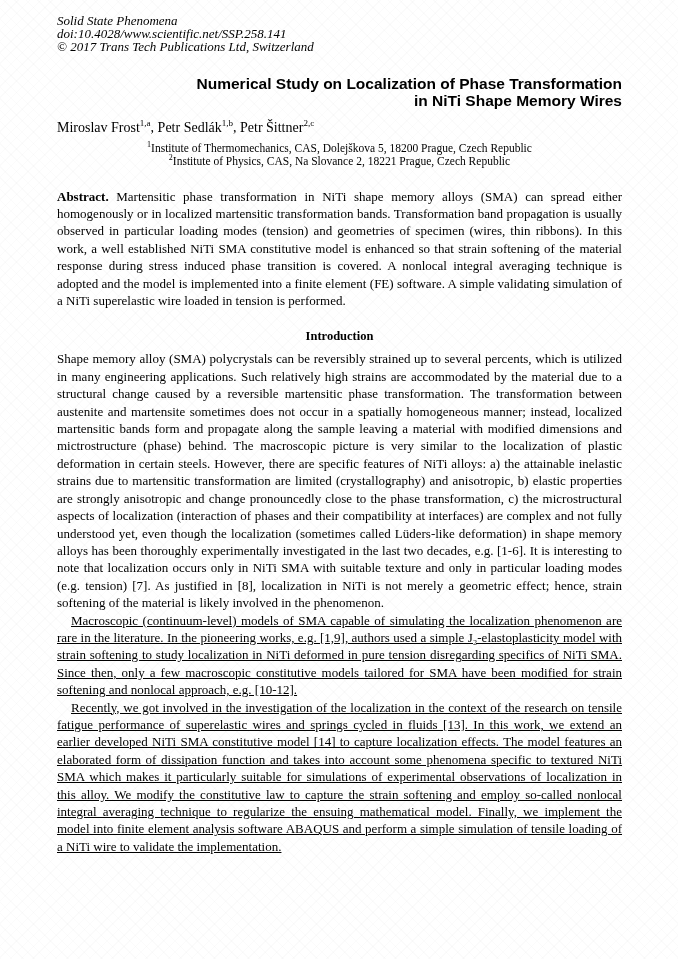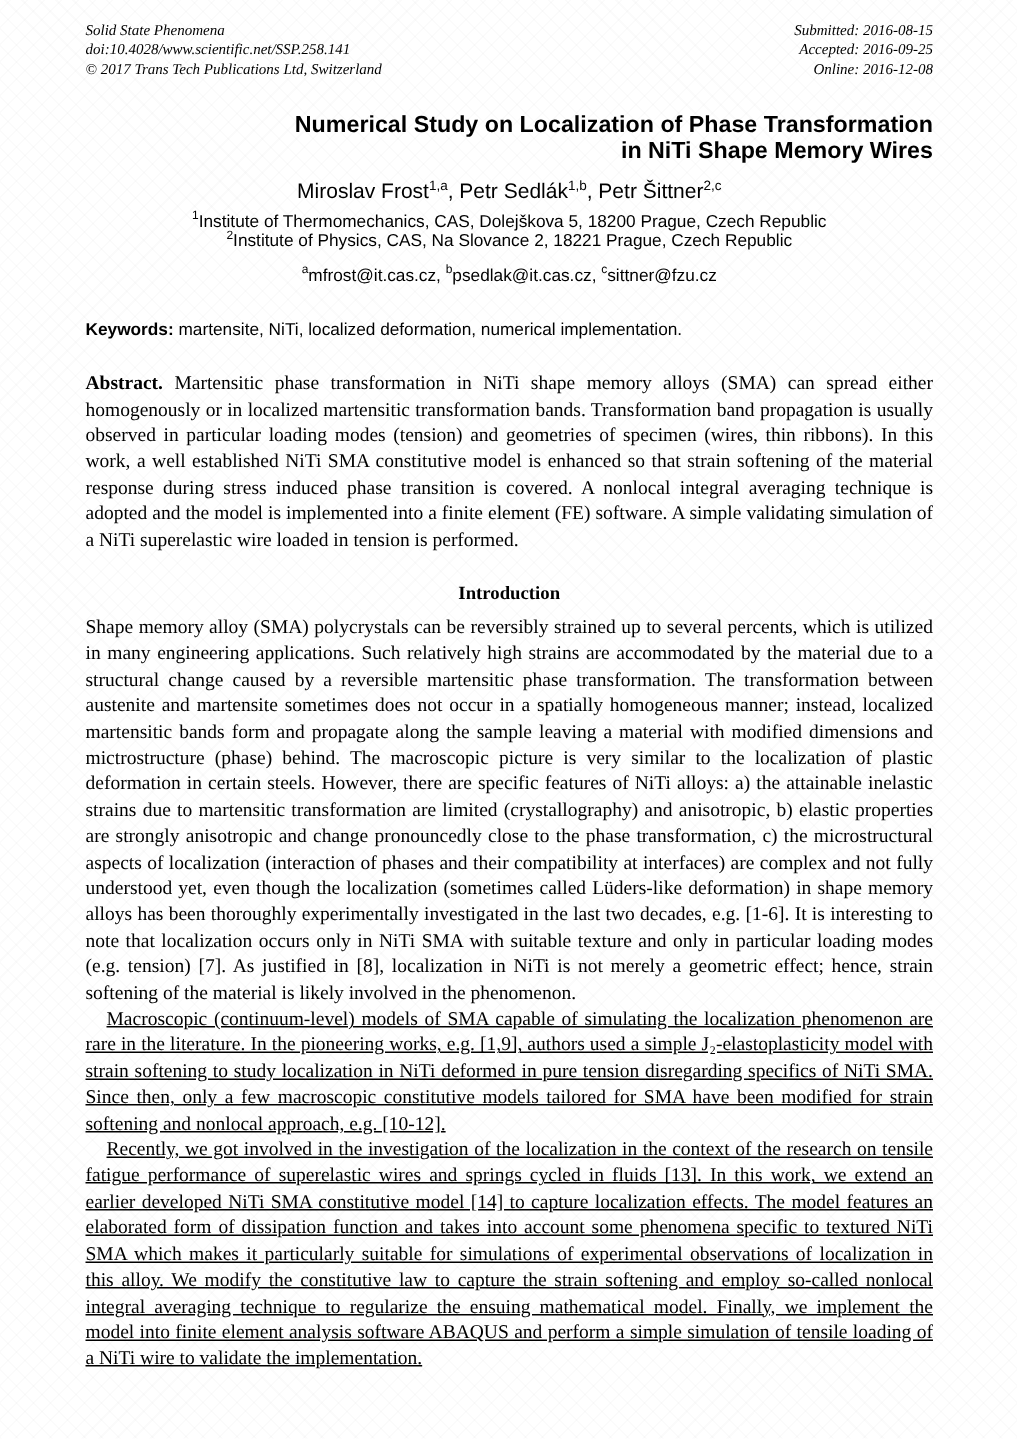--- a/index.html
+++ b/index.html
@@ -23,45 +23,44 @@
     pointer-events: none;
   }
   .content {
     position: relative;
     padding: 14px 56px 0 57px;
   }
   .page-header {
     display: flex;
     justify-content: space-between;
     font-style: italic;
-    font-size: 10px;
+    font-size: 13px;
     line-height: 13.2px;
     font-family: "Liberation Serif", serif;
   }
   .page-header .right { text-align: right; }
   .paper-title {
     margin: 21px 0 0 0;
     text-align: right;
     font-family: "Liberation Sans", sans-serif;
     font-weight: bold;
     font-size: 15.5px;
     line-height: 17.5px;
   }
   .authors {
     margin-top: 9px;
-    text-align: center;
-    font-family: Liberation Sans, sans-serif;
+    font-family: Liberation Serif, serif;
     font-size: 14px;
     line-height: 17px;
   }
   .authors sup { font-size: 9px; }
   .affiliations {
     margin-top: 6px;
     text-align: center;
-    font-family: Liberation Sans, sans-serif;
+    font-family: Liberation Serif, serif;
     font-size: 11.5px;
     line-height: 13.5px;
   }
   .affiliations sup { font-size: 8px; }
   .emails {
     margin-top: 9px;
     text-align: center;
     font-family: "Liberation Sans", sans-serif;
     font-size: 11.5px;
     line-height: 13.5px;
@@ -98,39 +97,32 @@
 <div class="watermark"></div>
 
 <div class="content">
 
   <div class="page-header">
     <div class="left">
       <div>Solid State Phenomena</div>
       <div>doi:10.4028/www.scientific.net/SSP.258.141</div>
       <div>© 2017 Trans Tech Publications Ltd, Switzerland</div>
     </div>
-    <div class="right">
-      <div>Submitted: 2016-08-15</div>
-      <div>Accepted: 2016-09-25</div>
-      <div>Online: 2016-12-08</div>
-    </div>
   </div>
 
   <h1 class="paper-title"><span>Numerical Study on Localization of Phase Transformation</span><br><span>in NiTi Shape Memory Wires</span></h1>
 
   <div class="authors"><span><span>Miroslav Frost</span><sup>1,a</sup><span>, </span></span><span><span>Petr Sedlák</span><sup>1,b</sup><span>, </span></span><span><span>Petr Šittner</span><sup>2,c</sup></span></div>
 
   <div class="affiliations">
     <div><sup>1</sup><span>Institute of Thermomechanics, CAS, Dolejškova 5, 18200 Prague, Czech Republic</span></div>
     <div><sup>2</sup><span>Institute of Physics, CAS, Na Slovance 2, 18221 Prague, Czech Republic</span></div>
   </div>
 
-  <div class="emails"><sup>a</sup><span>mfrost@it.cas.cz, </span><sup>b</sup><span>psedlak@it.cas.cz, </span><sup>c</sup><span>sittner@fzu.cz</span></div>
 
-  <div class="keywords"><b>Keywords:</b> <span>martensite, NiTi, localized deformation, numerical implementation.</span></div>
 
   <p class="abstract"><b>Abstract.</b> <span>Martensitic phase transformation in NiTi shape memory alloys (SMA) can spread either homogenously or in localized martensitic transformation bands. Transformation band propagation is usually observed in particular loading modes (tension) and geometries of specimen (wires, thin ribbons). In this work, a well established NiTi SMA constitutive model is enhanced so that strain softening of the material response during stress induced phase transition is covered. A nonlocal integral averaging technique is adopted and the model is implemented into a finite element (FE) software. A simple validating simulation of a NiTi superelastic wire loaded in tension is performed.</span></p>
 
   <h2 class="section-heading">Introduction</h2>
 
   <p class="para">Shape memory alloy (SMA) polycrystals can be reversibly strained up to several percents, which is utilized in many engineering applications. Such relatively high strains are accommodated by the material due to a structural change caused by a reversible martensitic phase transformation. The transformation between austenite and martensite sometimes does not occur in a spatially homogeneous manner; instead, localized martensitic bands form and propagate along the sample leaving a material with modified dimensions and mictrostructure (phase) behind. The macroscopic picture is very similar to the localization of plastic deformation in certain steels. However, there are specific features of NiTi alloys: a) the attainable inelastic strains due to martensitic transformation are limited (crystallography) and anisotropic, b) elastic properties are strongly anisotropic and change pronouncedly close to the phase transformation, c) the microstructural aspects of localization (interaction of phases and their compatibility at interfaces) are complex and not fully understood yet, even though the localization (sometimes called Lüders-like deformation) in shape memory alloys has been thoroughly experimentally investigated in the last two decades, e.g. [1-6]. It is interesting to note that localization occurs only in NiTi SMA with suitable texture and only in particular loading modes (e.g. tension) [7]. As justified in [8], localization in NiTi is not merely a geometric effect; hence, strain softening of the material is likely involved in the phenomenon.</p>
   <p class="para indent">Macroscopic (continuum-level) models of SMA capable of simulating the localization phenomenon are rare in the literature. In the pioneering works, e.g. [1,9], authors used a simple J₂-elastoplasticity model with strain softening to study localization in NiTi deformed in pure tension disregarding specifics of NiTi SMA. Since then, only a few macroscopic constitutive models tailored for SMA have been modified for strain softening and nonlocal approach, e.g. [10-12].</p>
   <p class="para indent">Recently, we got involved in the investigation of the localization in the context of the research on tensile fatigue performance of superelastic wires and springs cycled in fluids [13]. In this work, we extend an earlier developed NiTi SMA constitutive model [14] to capture localization effects. The model features an elaborated form of dissipation function and takes into account some phenomena specific to textured NiTi SMA which makes it particularly suitable for simulations of experimental observations of localization in this alloy. We modify the constitutive law to capture the strain softening and employ so-called nonlocal integral averaging technique to regularize the ensuing mathematical model. Finally, we implement the model into finite element analysis software ABAQUS and perform a simple simulation of tensile loading of a NiTi wire to validate the implementation.</p>
 
 </div>

